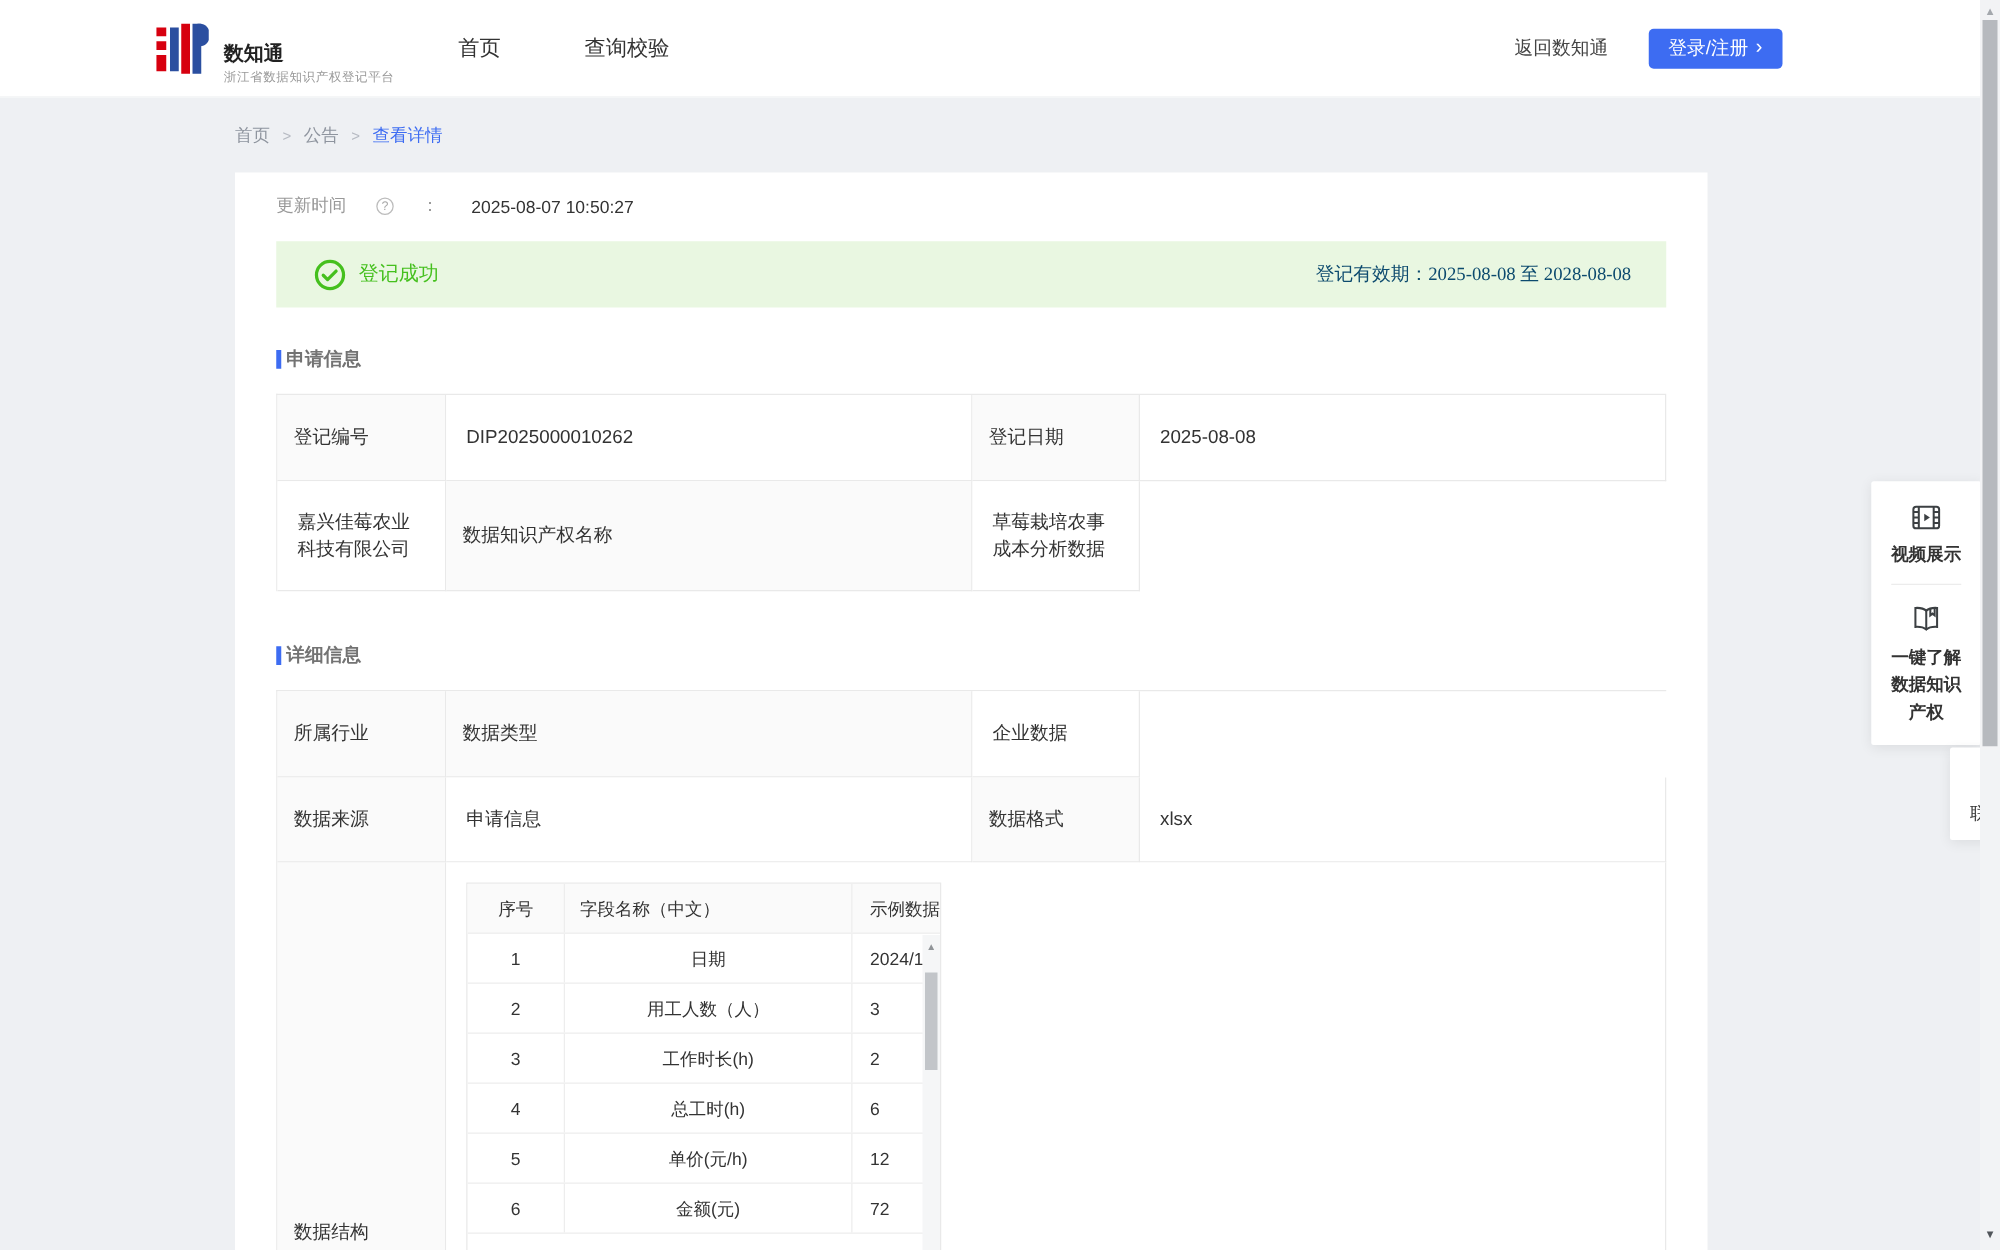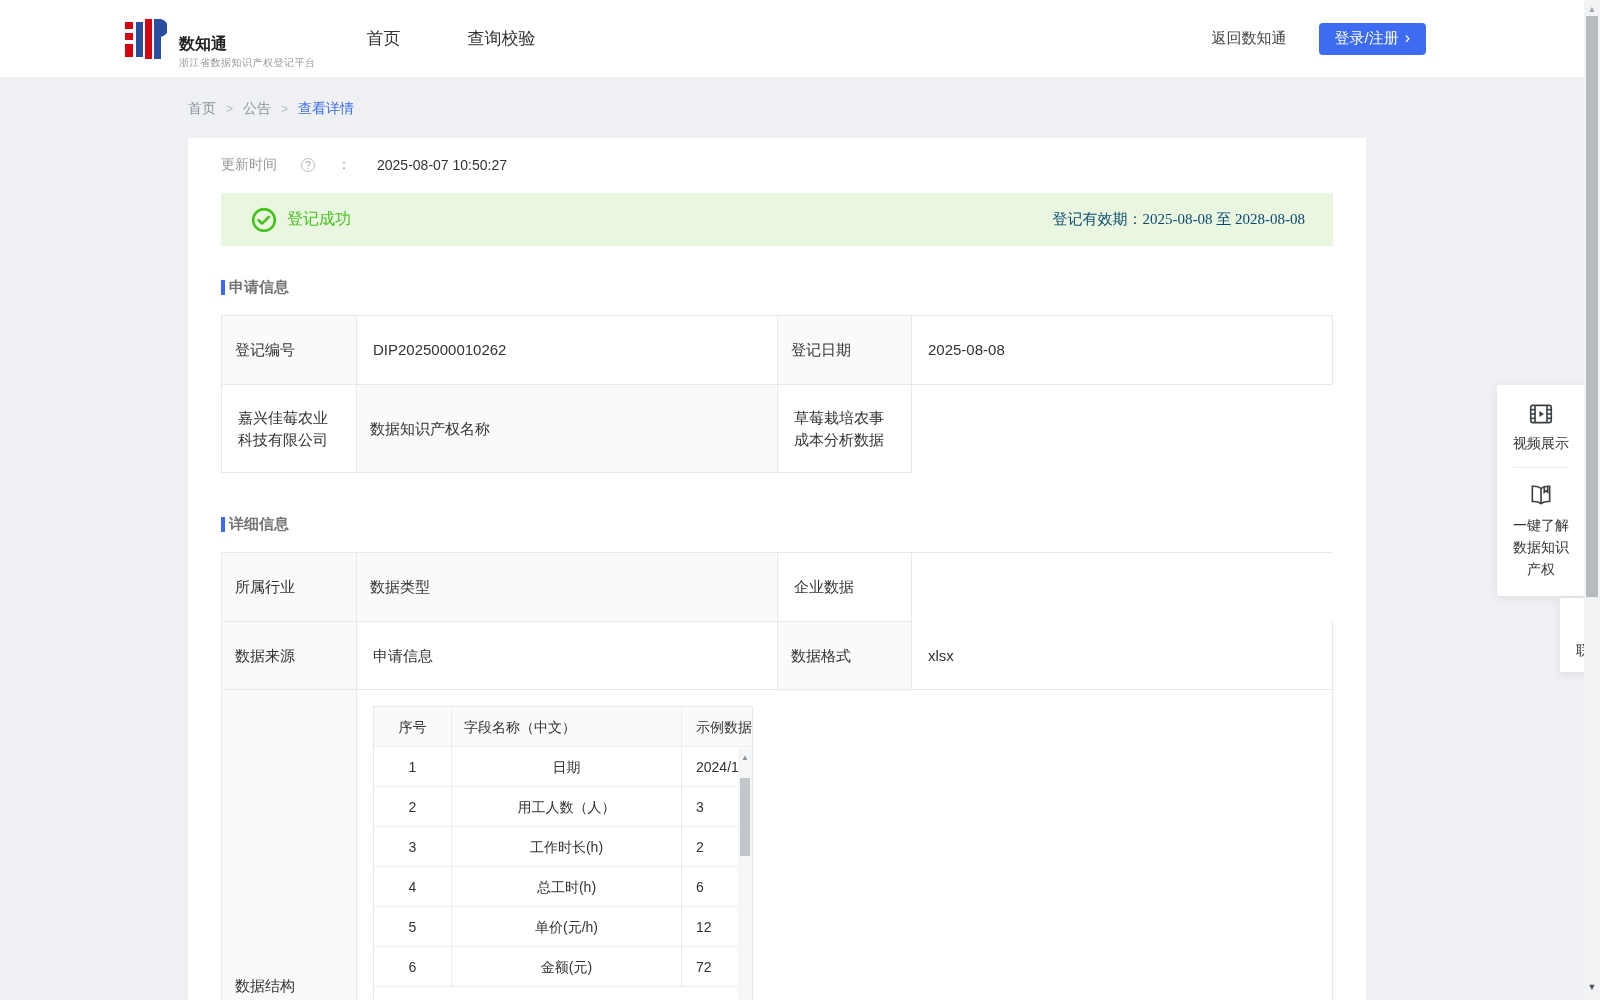--- a/index.html
+++ b/index.html
@@ -68,21 +68,21 @@
   .st-head .st-cell.c1{justify-content:flex-start;padding-left:12px;}
   .st-cell.c2{flex:1;padding-left:14px;border-right:none;}
   .st-scroll{position:absolute;top:41px;right:0;bottom:0;width:14px;background:#f5f6f7;}
   .st-up{position:absolute;top:6px;left:0;width:14px;text-align:center;font-size:8px;color:#909498;line-height:8px;}
   .st-thumb{position:absolute;top:30px;left:2px;width:10px;height:78px;background:#c2c5c9;}
 
   
   .float-card{position:absolute;width:88px;background:#fff;box-shadow:0 2px 10px rgba(0,0,0,.08);border-radius:2px;text-align:center;font-size:14px;color:#333;}
   .fc1{left:1497px;top:385px;padding:16px 6px 16px;}
   .fc2{left:1560px;top:598px;padding:12px 6px 12px;}
-  .fc-item{cursor:pointer;}
+  .fc-item{cursor:pointer;font-weight:bold;}
   .fc-icon{display:block;margin:0 auto 6px;}
   .fc-label{line-height:20px;}
   .fc-divider{height:1px;background:#ececec;margin:14px 10px;}
   .fc-guide-text{width:60px;margin:6px auto 0;line-height:22px;}
 
   
   .main-scrollbar{position:absolute;right:0;top:0;width:16px;height:1000px;background:#f2f3f5;}
   .ms-up{position:absolute;top:4px;left:0;width:16px;text-align:center;font-size:9px;color:#a4a8ad;line-height:10px;}
   .ms-thumb{position:absolute;top:16px;left:2px;width:12px;height:581px;background:#b6b9be;}
   .ms-down{position:absolute;bottom:8px;left:0;width:16px;text-align:center;font-size:9px;color:#51555a;line-height:10px;}

